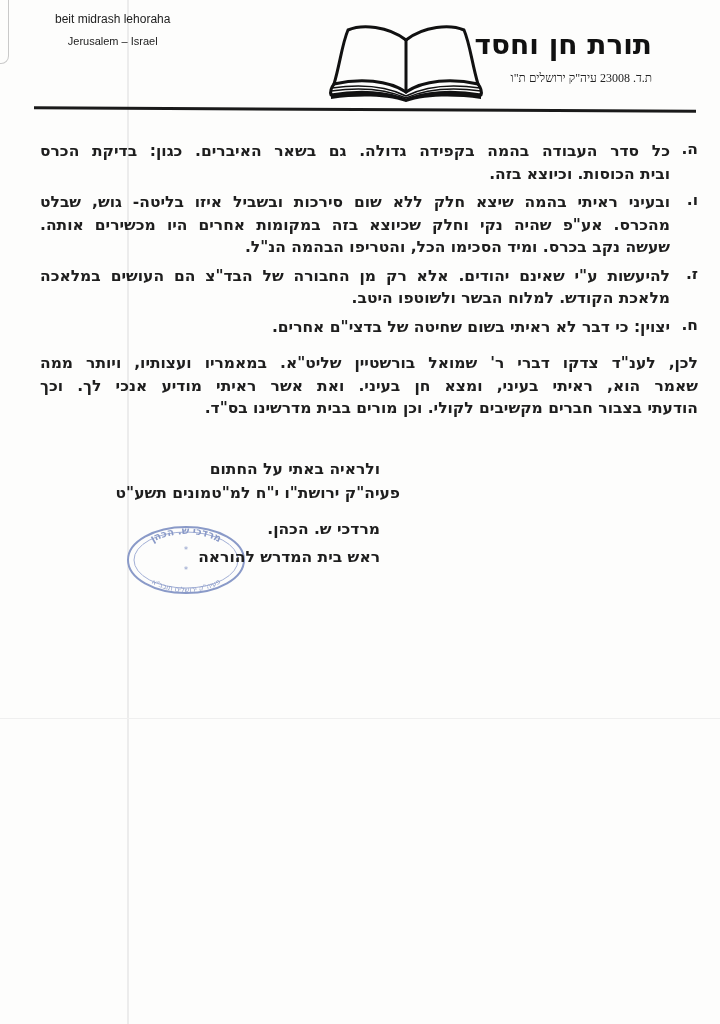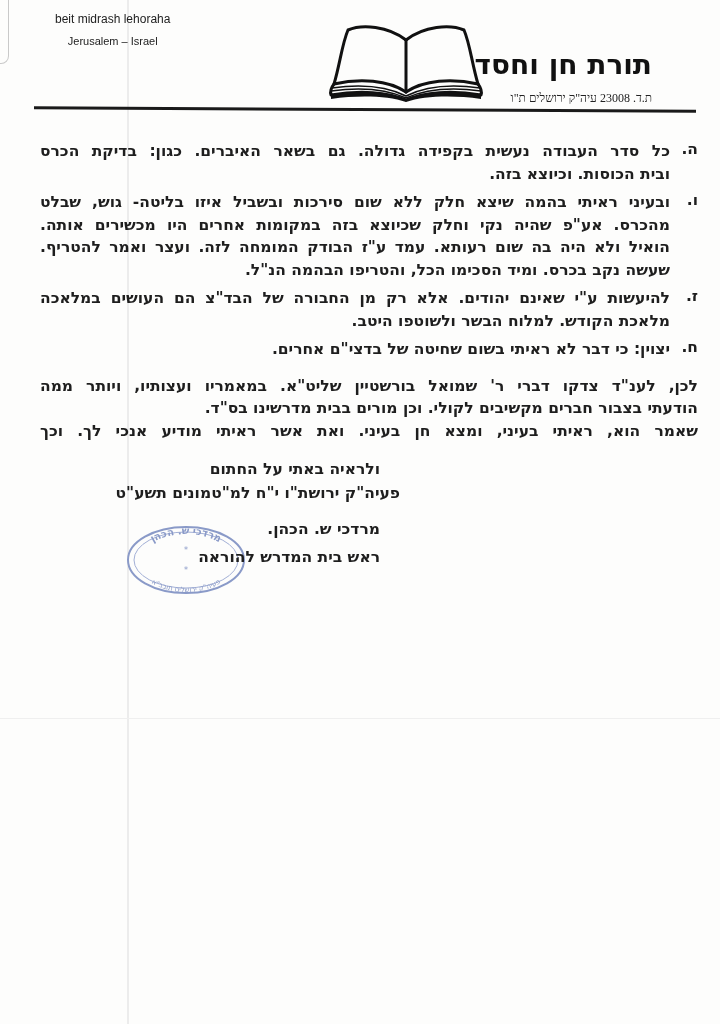--- a/index.html
+++ b/index.html
@@ -13,21 +13,21 @@
 
   .lh-en { position:absolute; left:55px; top:12px; }
   .lh-en .l1 { font-family:"Liberation Sans", sans-serif; font-size:12px; color:#222; }
   .lh-en .l2 { font-family:"DejaVu Sans", sans-serif; font-weight:bold; font-size:23px; margin-top:11px; letter-spacing:0.2px; color:#222; }
   .lh-en .l3 { font-family:"Liberation Sans", sans-serif; font-size:11px; margin-top:9px; color:#222;text-align:center; }
 
   .book { position:absolute; left:326px; top:22px; width:160px; height:80px; }
 
   .lh-he { position:absolute; right:68px; top:28px; direction:rtl; text-align:right; }
   .lh-he .h1 { font-family:"Liberation Serif", serif; font-size:21px; color:#222; }
-  .lh-he .h2 { font-family:"DejaVu Sans", sans-serif; font-weight:bold; font-size:28px; margin-top:20px; color:#111; }
+  .lh-he .h2 { font-family:"DejaVu Sans", sans-serif; font-weight:bold; font-size:28px; margin-top:0; color:#111; }
   .lh-he .h3 { font-family:"Liberation Serif", serif; font-size:12px; margin-top:10px; color:#222; }
 
   .rule { position:absolute; left:34px; top:108px; width:662px; height:3px; background:#1a1a1a; transform:rotate(0.3deg); }
 
   .body { position:absolute; left:40px; right:22px; top:140px; direction:rtl; text-align:right; font-family:"DejaVu Sans", sans-serif; font-weight:bold; font-size:15.5px; color:#1e1e1e; }
   .item { display:flex; flex-direction:row; margin-bottom:6px; }
   .item .mk { width:28px; flex:0 0 28px; }
   .item .tx { flex:1; }
   .line { display:block; line-height:22.5px; white-space:nowrap; text-align:justify; text-align-last:justify; }
   .line.last { text-align-last:right; }
@@ -64,51 +64,50 @@
   <div class="h2">תורת חן וחסד</div>
   <div class="h3">ת.ד. 23008 עיה"ק ירושלים ת"ו</div>
 </div>
 
 <div class="rule"></div>
 
 <div class="body">
   <div class="item">
     <span class="mk">ה.</span>
     <div class="tx">
-      <span class="line">כל סדר העבודה נעשית בקפידה גדולה. גם בשאר האיברים. כגון: בדיקת הכרס</span>
+      <span class="line">כל סדר העבודה בהמה בקפידה גדולה. גם בשאר האיברים. כגון: בדיקת הכרס</span>
       <span class="line last">ובית הכוסות. וכיוצא בזה.</span>
     </div>
   </div>
   <div class="item">
     <span class="mk">ו.</span>
     <div class="tx">
       <span class="line">ובעיני ראיתי בהמה שיצא חלק ללא שום סירכות ובשביל איזו בליטה- גוש, שבלט</span>
       <span class="line">מהכרס. אע"פ שהיה נקי וחלק שכיוצא בזה במקומות אחרים היו מכשירים אותה.</span>
-      <span class="line">הואיל ולא היה בה שום רעותא. עמד ע"ז הבודק המומחה לזה. ועצר ואמר להטריף.</span>
       <span class="line last">שעשה נקב בכרס. ומיד הסכימו הכל, והטריפו הבהמה הנ"ל.</span>
     </div>
   </div>
   <div class="item">
     <span class="mk">ז.</span>
     <div class="tx">
       <span class="line">להיעשות ע"י שאינם יהודים. אלא רק מן החבורה של הבד"צ הם העושים במלאכה</span>
       <span class="line last">מלאכת הקודש. למלוח הבשר ולשוטפו היטב.</span>
     </div>
   </div>
   <div class="item">
     <span class="mk">ח.</span>
     <div class="tx">
       <span class="line last">יצוין: כי דבר לא ראיתי בשום שחיטה של בדצי"ם אחרים.</span>
     </div>
   </div>
 
   <div class="conclusion">
     <span class="line">לכן, לענ"ד צדקו דברי ר' שמואל בורשטיין שליט"א. במאמריו ועצותיו, ויותר ממה</span>
+    <span class="line">שאמר הוא, ראיתי בעיני, ומצא חן בעיני. ואת אשר ראיתי מודיע אנכי לך. וכך</span>
     <span class="line last">הודעתי בצבור חברים מקשיבים לקולי. וכן מורים בבית מדרשינו בס"ד.</span>
-    <span class="line">שאמר הוא, ראיתי בעיני, ומצא חן בעיני. ואת אשר ראיתי מודיע אנכי לך. וכך</span>
   </div>
 </div>
 
 <div class="sig" style="top:460px;">ולראיה באתי על החתום</div>
 <div class="sig" style="top:484px; left:60px; width:340px;">פעיה"ק ירושת"ו י"ח למ"טמונים תשע"ט</div>
 
 <svg class="stamp" viewBox="0 0 122 72">
   <defs>
     <path id="arcTop" d="M16 36 A45 26 0 0 1 106 36"></path>
     <path id="arcBot" d="M14 40 A47 28 0 0 0 108 40"></path>

